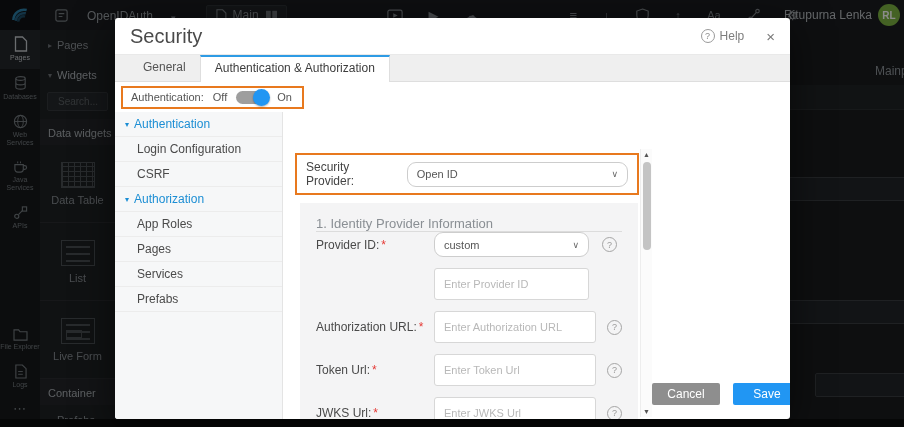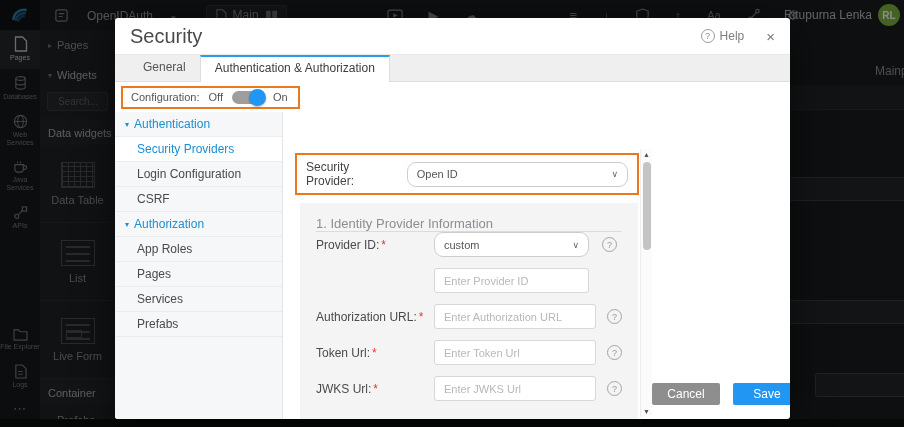--- a/index.html
+++ b/index.html
@@ -83,21 +83,21 @@
   .selectbox { height:25px; border:1px solid #cdcdcd; border-radius:9px; background:#fff; display:flex; align-items:center; justify-content:space-between; padding:0 9px; font-size:11px; color:#555; }
   .selectbox .chev { color:#666; font-size:9px; }
   .prov-select { width:230px; }
 
   .section { margin:2px 1px 0 17px; background:#f4f4f5; padding:13px 16px 8px; height:216px; overflow:hidden; }
   .sec-title { font-size:13px; color:#8a8f94; border-bottom:1px solid #dcdcdc; }
   .frow { display:flex; align-items:center; margin-bottom:11px; }
   .flabel { width:118px; font-size:12px; color:#4a4a4a; flex:0 0 auto; }
   .req { color:#e53935; margin-left:2px; }
   .fselect { width:155px; flex:0 0 auto; }
-  .finput { height:25px; border:1px solid #d7d7d7; border-radius:3px; background:#fff; font-size:11px; color:#555; padding:0 9px; outline:none; font-family:inherit; }
+  .finput { height:32px; border:1px solid #d7d7d7; border-radius:3px; background:#fff; font-size:11px; color:#555; padding:0 9px; outline:none; font-family:inherit; }
   .finput::placeholder { color:#b8b8b8; }
   .finput.short { width:155px; flex:0 0 auto; }
   .finput.long { flex:1; min-width:0; }
   .helpq { width:15px; height:15px; border:1px solid #a5a5a5; border-radius:50%; color:#999; font-size:9px; display:inline-flex; align-items:center; justify-content:center; margin-left:11px; flex:0 0 auto; }
   .helpq.near { margin-left:13px; }
 
   .scrollbar { position:absolute; right:0; top:3px; bottom:2px; width:12px; background:#fbfbfb; border-left:1px solid #ededed; display:flex; flex-direction:column; align-items:center; }
   .sb-arrow { font-size:7px; color:#555; line-height:1; padding:2px 0; }
   .sb-thumb { width:8px; height:88px; background:#c4c4c4; border-radius:4px; margin-top:2px; }
   .sb-fill { flex:1; }
@@ -291,36 +291,35 @@
       <span class="m-close">×</span>
     </div>
 
     <div class="m-tabs">
       <div class="m-tab">General</div>
       <div class="m-tab active">Authentication &amp; Authorization</div>
     </div>
 
     <div class="m-authrow">
       <div class="auth-box">
-        <span class="auth-label">Configuration:</span>
+        <span class="auth-label">Authentication:</span>
         <span class="tg-word">Off</span>
         <div class="toggle">
             <div class="knob"></div>
           </div>
         <span class="tg-word">On</span>
       </div>
     </div>
 
     <div class="m-body">
       <div class="m-nav">
         <div class="nav-item group">
           <span class="caret">▾</span>
           <span>Authentication</span>
         </div>
-        <div class="nav-item active">Security Providers</div>
         <div class="nav-item">Login Configuration</div>
         <div class="nav-item">CSRF</div>
         <div class="nav-item group">
           <span class="caret">▾</span>
           <span>Authorization</span>
         </div>
         <div class="nav-item">App Roles</div>
         <div class="nav-item">Pages</div>
         <div class="nav-item">Services</div>
         <div class="nav-item">Prefabs</div>

